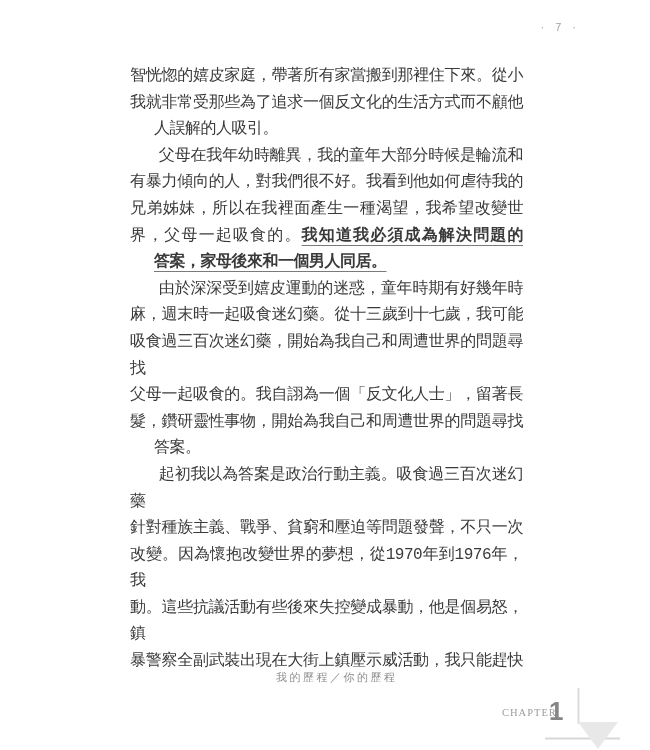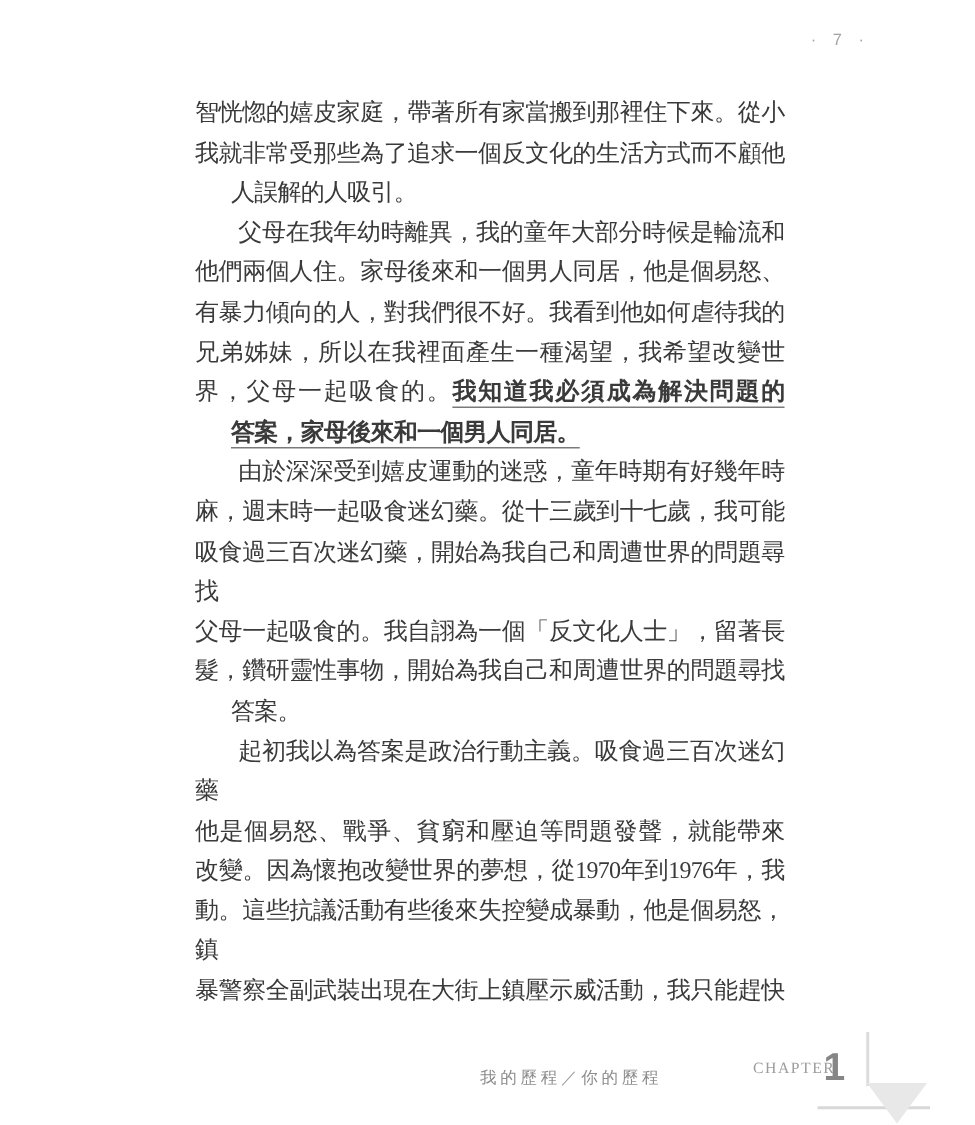--- a/index.html
+++ b/index.html
@@ -13,34 +13,34 @@
   .page-number {
     position: absolute; top: 21px; right: 70px;
     font-family: "Liberation Sans", "DejaVu Sans", sans-serif;
     font-size: 11px; letter-spacing: 4px; color: #a3a3a3;
   }
   .body-text {
     position: absolute; left: 130px; top: 63px; width: 393px;
     font-size: 16px; line-height: 26.6px; letter-spacing: -0.5px;
     color: #3a3a3a;
   }
-  .line { text-align: justify; text-align-last: justify; }
+  .line { text-align: justify; text-align-last: justify; font-family: Liberation Mono, monospace; }
   .line.left { text-align-last: left; margin-left: 24px; }
   .line.indent { text-indent: 1.8em; }
   .em {
     font-weight: 700;
     text-decoration: underline;
     text-underline-offset: 5px;
     text-decoration-thickness: 1px;
     text-decoration-color: #7a7a7a;
   }
   .running-title {
-    position: absolute; left: 276px; top: 711px;
+    position: absolute; left: 276px; top: 670px;
     font-family: Liberation Sans, sans-serif;
-    font-size: 11px; letter-spacing: 2.5px; color: #8d8d8d; margin-left: 44px;
+    font-size: 11px; letter-spacing: 2.5px; color: #8d8d8d;
   }
   .chapter-label {
     position: absolute; left: 502px; top: 707px;
     font-family: Liberation Serif, serif;
     font-size: 10.5px; letter-spacing: 1px; color: #9c9c9c;
   }
   .chapter-number {
     position: absolute; left: 549px; top: 696px;
     font-family: "Liberation Sans", "DejaVu Sans", sans-serif;
     font-size: 26px; font-weight: 700; color: #868686;
@@ -50,33 +50,32 @@
 </head>
 <body>
 
 <div class="page-number">· 7 ·</div>
 
 <div class="body-text">
     <div class="line"><span>智恍惚的嬉皮家庭，帶著所有家當搬到那裡住下來。從小</span></div>
     <div class="line"><span>我就非常受那些為了追求一個反文化的生活方式而不顧他</span></div>
     <div class="line left"><span>人誤解的人吸引。</span></div>
     <div class="line indent"><span>父母在我年幼時離異，我的童年大部分時候是輪流和</span></div>
-    <div class="line"><span>他們兩個人住。家母後來和一個男人同居，他是個易怒、</span></div>
     <div class="line"><span>有暴力傾向的人，對我們很不好。我看到他如何虐待我的</span></div>
     <div class="line"><span>兄弟姊妹，所以在我裡面產生一種渴望，我希望改變世</span></div>
     <div class="line"><span>界，父母一起吸食的。</span><span class="em">我知道我必須成為解決問題的</span></div>
     <div class="line left"><span class="em">答案，家母後來和一個男人同居。</span></div>
     <div class="line indent"><span>由於深深受到嬉皮運動的迷惑，童年時期有好幾年時</span></div>
     <div class="line"><span>麻，週末時一起吸食迷幻藥。從十三歲到十七歲，我可能</span></div>
     <div class="line"><span>吸食過三百次迷幻藥，開始為我自己和周遭世界的問題尋找</span></div>
     <div class="line"><span>父母一起吸食的。我自詡為一個「反文化人士」，留著長</span></div>
     <div class="line"><span>髮，鑽研靈性事物，開始為我自己和周遭世界的問題尋找</span></div>
     <div class="line left"><span>答案。</span></div>
     <div class="line indent"><span>起初我以為答案是政治行動主義。吸食過三百次迷幻藥</span></div>
-    <div class="line"><span>他是個易怒、戰爭、貧窮和壓迫等問題發聲，就能帶來</span></div>
+    <div class="line"><span>針對種族主義、戰爭、貧窮和壓迫等問題發聲，不只一次</span></div>
     <div class="line"><span>改變。因為懷抱改變世界的夢想，從1970年到1976年，我</span></div>
     <div class="line"><span>動。這些抗議活動有些後來失控變成暴動，他是個易怒，鎮</span></div>
     <div class="line"><span>暴警察全副武裝出現在大街上鎮壓示威活動，我只能趕快</span></div>
   </div>
 
 <div class="running-title">我的歷程／你的歷程</div>
 
 <div class="chapter-label">CHAPTER</div>
 <div class="chapter-number">1</div>
 

